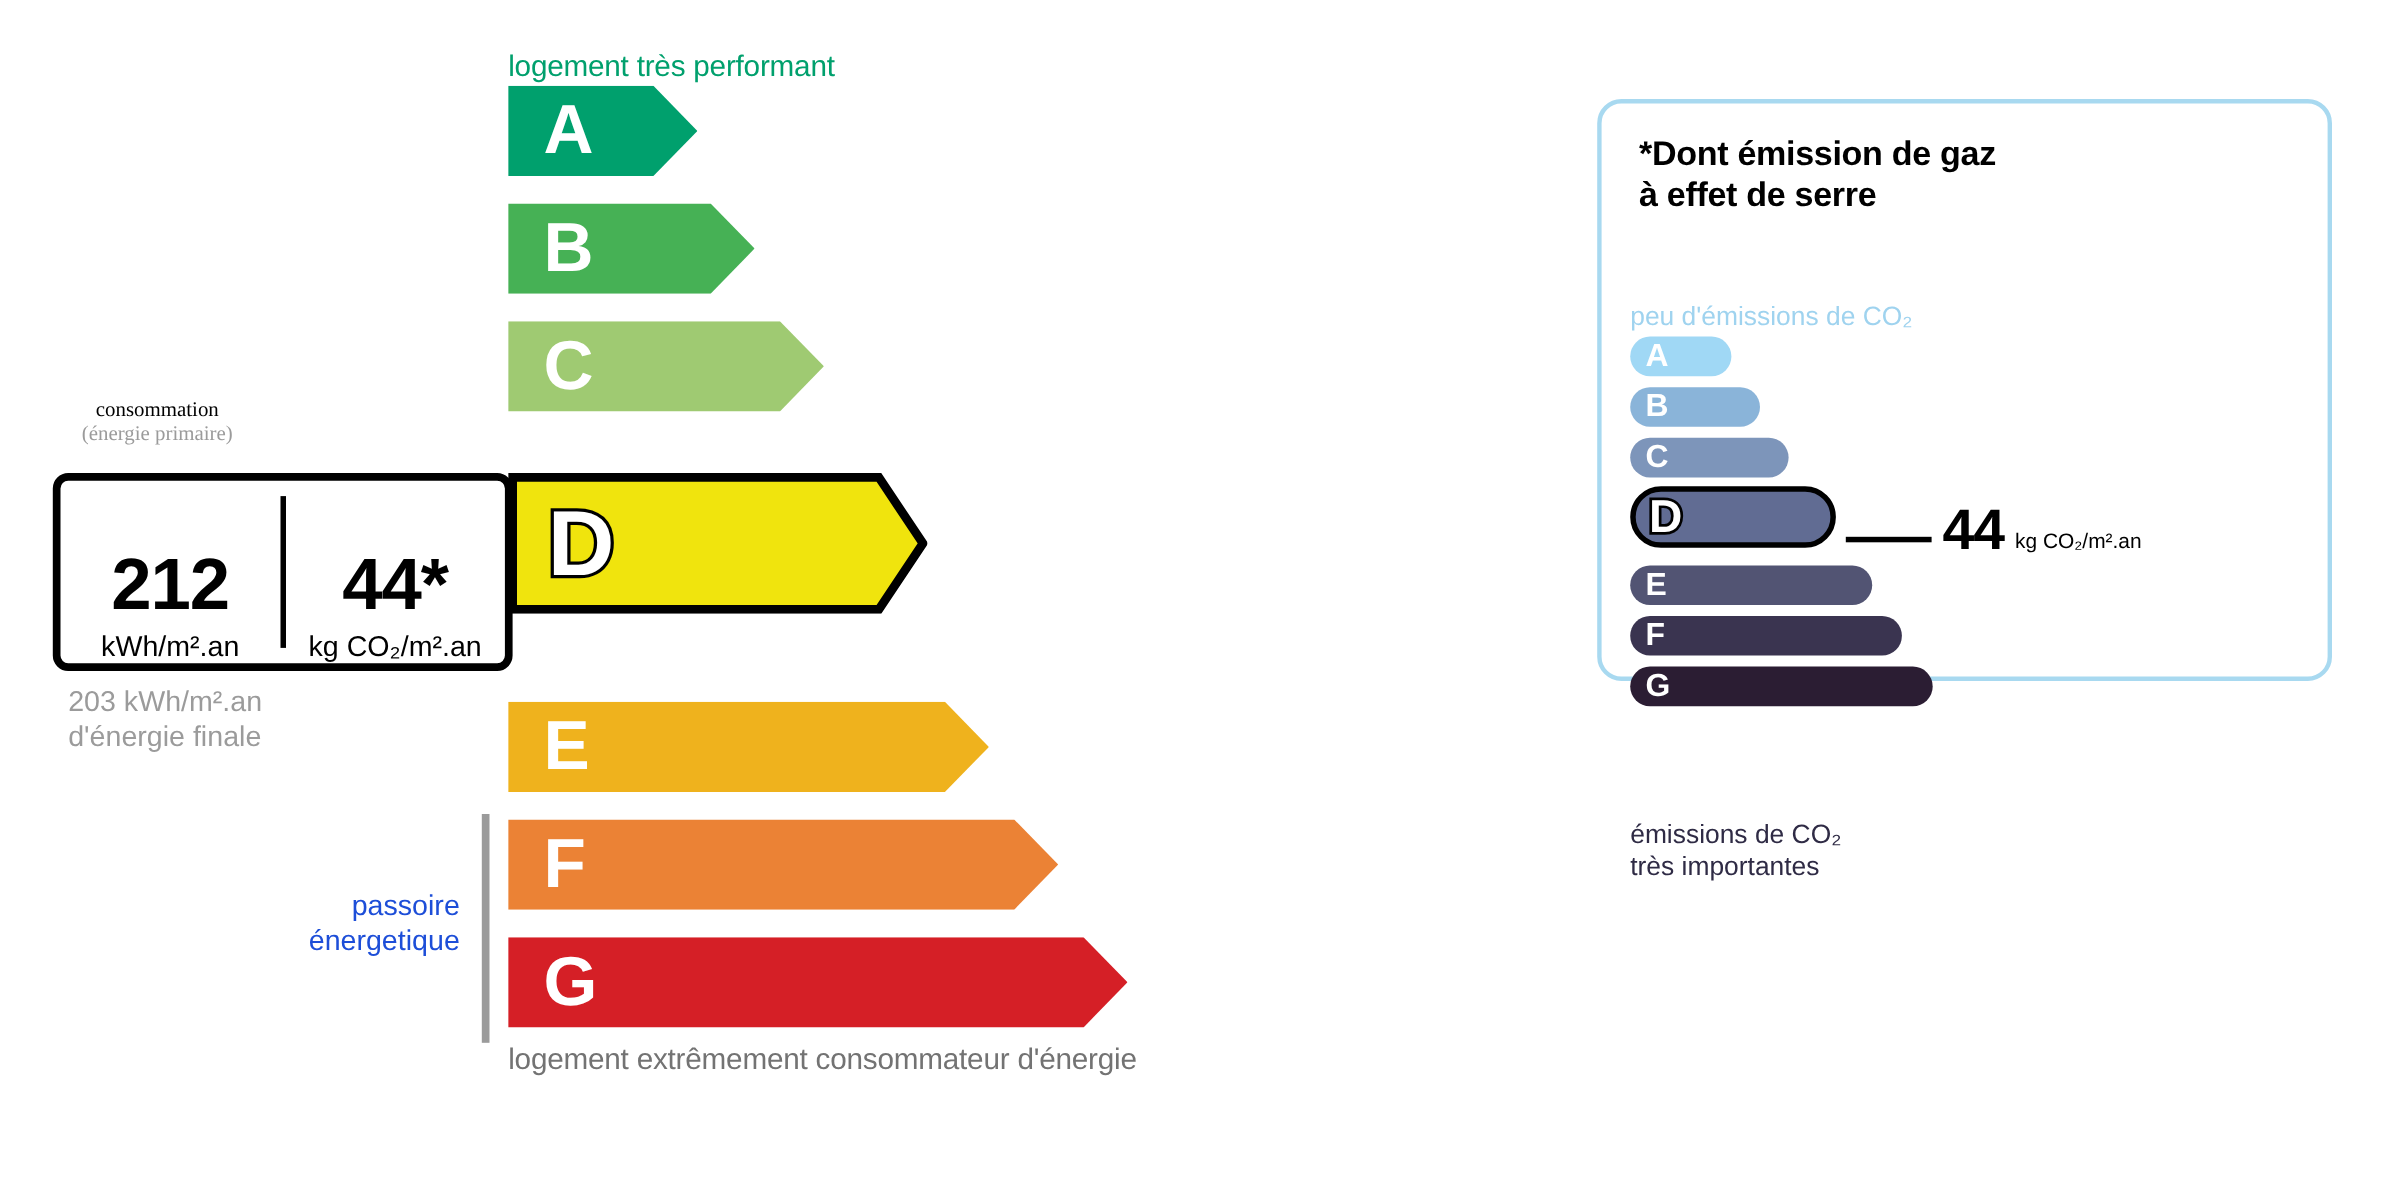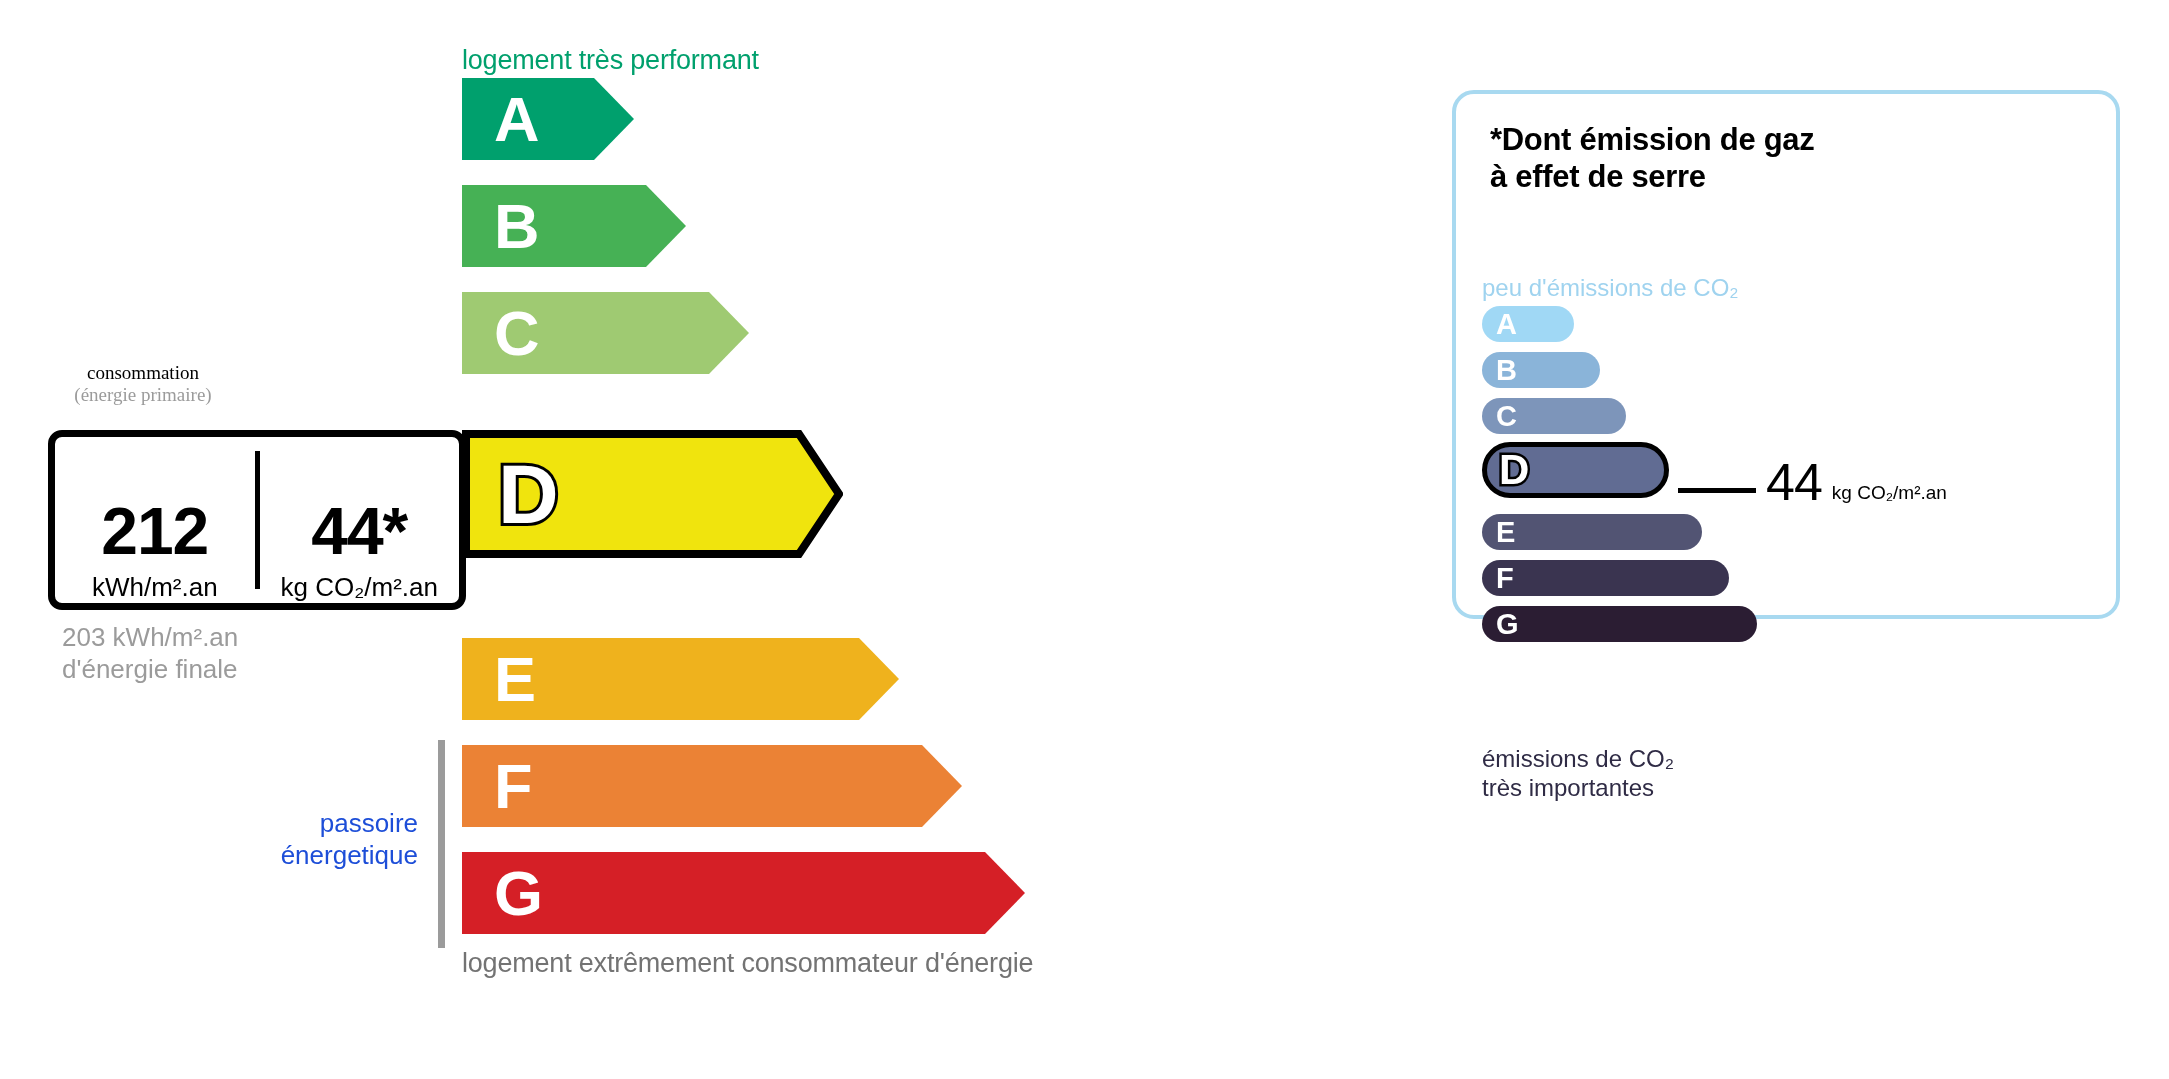--- a/index.html
+++ b/index.html
@@ -249,21 +249,21 @@
   #co2-value {
     position: absolute;
     left: 310px;
     top: 362px;
     display: flex;
     align-items: flex-end;
     white-space: nowrap;
   }
   #co2-value .v {
     font-size: 52px;
-    font-weight: normal;
+    font-weight: bold;
     color: #000;
     line-height: 1;
     letter-spacing: -1px;
   }
   #co2-value .u {
     font-size: 19px;
     color: #000;
     margin-left: 10px;
     margin-bottom: 4px;
   }

